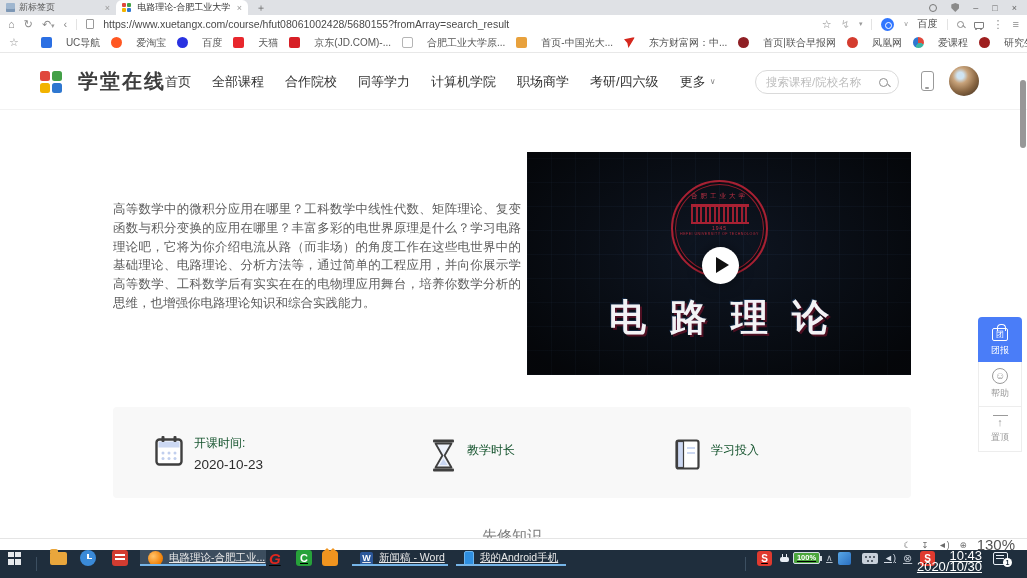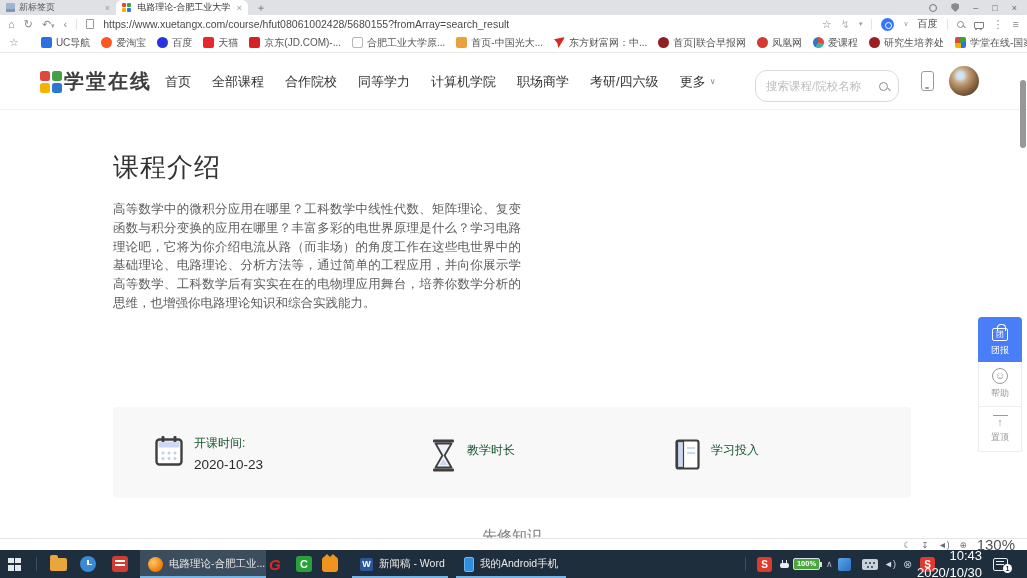--- a/index.html
+++ b/index.html
@@ -32,38 +32,38 @@
   .tiny { font-size:7px; color:#999; }
   .engine { font-size:10px; color:#444; }
   .mag { width:7px; height:7px; border:1.3px solid #8e8e8e; border-radius:50%; position:relative; }
   .mag::after { content:""; position:absolute; width:4px; height:1.3px; background:#8e8e8e; transform:rotate(45deg); right:-3.5px; bottom:-1px; }
   .cart { width:11px; height:9px; position:relative; }
   .cart::before { content:""; position:absolute; left:1px; top:2px; width:8px; height:5px; border:1px solid #7d7d7d; border-radius:0 0 2px 2px; }
   .cart::after { content:""; position:absolute; left:2px; bottom:-1px; width:2px; height:2px; border-radius:50%; background:#7d7d7d; box-shadow:5px 0 0 #7d7d7d; }
 
   
   .bmbar { position:absolute; left:0; top:33px; width:1027px; height:20px; background:#fff; border-bottom:1px solid #e8e8e8; display:flex; align-items:center; gap:11px; padding:0 9px; font-size:10px; color:#555; white-space:nowrap; overflow:hidden; }
-  .bm { display:flex; align-items:center; gap:4px; }
+  .bm { display:flex; align-items:center; gap:14px; }
   .fav { width:11px; height:11px; border-radius:2px; flex:0 0 auto; }
   .fav.rnd { border-radius:50%; }
   .fav.doc { background:#fff; border:1px solid #b5b5b5; }
   .fav.xt { background:conic-gradient(#3fa037 0 25%, #2e77d0 0 50%, #f2b300 0 75%, #e0483c 0 100%); border-radius:2px; }
 
   
   .page { position:absolute; left:0; top:53px; width:1027px; height:485px; background:#fff; overflow:hidden; }
   .siteheader { position:absolute; left:0; top:0; width:1027px; height:57px; background:#fff; border-bottom:1px solid #f2f2f2; }
-  .logo { position:absolute; left:40px; top:15px; display:flex; align-items:center; gap:2px; }
+  .logo { position:absolute; left:40px; top:15px; display:flex; align-items:center; gap:16px; }
   .logo-grid { display:grid; grid-template-columns:1fr 1fr; gap:2px; width:22px; height:22px; }
   .logo-grid i { border-radius:2.5px; }
   .logo-txt { font-size:20px; color:#3d3d3d; font-weight:600; letter-spacing:2px; }
   .nav { position:absolute; left:165px; top:0; height:57px; display:flex; align-items:center; gap:21px; font-size:13px; color:#333; }
   .nav .nav-it { cursor:pointer; }
   .more { display:flex; align-items:center; gap:4px; }
   .chev { font-size:8px; color:#888; }
-  .search { position:absolute; left:755px; top:17px; width:144px; height:32px; border:1px solid #dadada; border-radius:12px; display:flex; align-items:center; padding:0 10px; gap:15px; }
+  .search { position:absolute; left:755px; top:17px; width:144px; height:24px; border:1px solid #dadada; border-radius:12px; display:flex; align-items:center; padding:0 10px; gap:15px; }
   .search input { border:none; outline:none; flex:1; font-size:11.5px; color:#333; font-family:inherit; background:transparent; min-width:0; }
   .search input::placeholder { color:#bdbdbd; }
   .hdr-phone { position:absolute; left:921px; top:18px; width:13px; height:20px; border:1.3px solid #9a9a9a; border-radius:3px; }
   .hdr-phone::after { content:""; position:absolute; left:3px; bottom:1.5px; width:4px; height:1.5px; background:#9a9a9a; border-radius:1px; }
   .avatar { position:absolute; left:949px; top:13px; width:30px; height:30px; border-radius:50%; background:radial-gradient(circle at 38% 32%, #cfe4f2 12%, #c8a37b 28%, #8a6743 58%, #3f2f1e 95%); }
 
   .h1 { position:absolute; left:113px; top:97px; font-size:26px; color:#333; letter-spacing:1px; }
   .desc { position:absolute; left:113px; top:147px; width:408px; font-size:12.5px; line-height:18.8px; color:#5c5c5c; text-align:justify; }
 
   
@@ -103,21 +103,21 @@
   .totop { width:15px; border-top:1.6px solid #9a9a9a; font-size:11px; line-height:11px; text-align:center; color:#9a9a9a; padding-top:1px; }
 
   .scrollthumb { position:absolute; left:1020px; top:27px; width:6px; height:68px; background:#979797; border-radius:3px; }
 
   
   .statusbar { position:absolute; left:0; top:538px; width:1027px; height:12px; background:#fff; border-top:1px solid #e5e5e5; display:flex; align-items:center; justify-content:flex-end; gap:10px; padding-right:12px; font-size:8.5px; color:#6b6b6b; }
   .statusbar .pct { font-size:15px; color:#555; }
 
   
   .taskbar { position:absolute; left:0; top:550px; width:1027px; height:28px; background:#1f2e3d; }
-  .tb { position:absolute; top:0; height:28px; display:flex; align-items:center; }
+  .tb { position:absolute; top:0; height:16px; display:flex; align-items:center;text-decoration:underline; }
   .win-grid { display:grid; grid-template-columns:1fr 1fr; gap:1.5px; width:13px; height:13px; }
   .win-grid i { background:#e6e9ec; }
   .tb-div { position:absolute; top:7px; width:1px; height:14px; background:#3c4f61; }
   .folder { width:17px; height:13px; background:#e9a63c; border-radius:2px; position:relative; }
   .folder::before { content:""; position:absolute; left:0; top:-3px; width:8px; height:4px; background:#e9a63c; border-radius:2px 2px 0 0; }
   .clock-ico { width:16px; height:16px; border-radius:50%; background:#3a8ad8; position:relative; }
   .clock-ico::before { content:""; position:absolute; left:7px; top:3.5px; width:1.6px; height:5px; background:#fff; }
   .clock-ico::after { content:""; position:absolute; left:7.5px; top:7.5px; width:4px; height:1.6px; background:#fff; }
   .redtile { width:16px; height:16px; background:#d23c31; border-radius:3px; position:relative; }
   .redtile::after { content:""; position:absolute; left:3px; top:4px; width:10px; height:1.8px; background:#fff; box-shadow:0 4px 0 #fff; }
@@ -285,23 +285,32 @@
         </span>
       </div>
       <div class="search">
         <input placeholder="搜索课程/院校名称" style="">
         <span class="mag" style="width:9px;height:9px"></span>
       </div>
       <span class="hdr-phone"></span>
       <span class="avatar"></span>
     </div>
 
-    <div class="h1">课程介绍</div>
     <div class="desc">高等数学中的微积分应用在哪里？工科数学中线性代数、矩阵理论、复变函数与积分变换的应用在哪里？丰富多彩的电世界原理是什么？学习电路理论吧，它将为你介绍电流从路（而非场）的角度工作在这些电世界中的基础理论、电路理论、分析方法等，通过简单的工程应用，并向你展示学高等数学、工科数学后有实实在在的电物理应用舞台，培养你数学分析的思维，也增强你电路理论知识和综合实践能力。</div>
 
+    <div class="video">
+      <div class="seal">
+        <div class="seal-top">合肥工业大学</div>
+        <div class="seal-bldg"></div>
+        <div class="seal-year">1945</div>
+        <div class="seal-bot">HEFEI UNIVERSITY OF TECHNOLOGY</div>
+      </div>
+      <div class="play"></div>
+      <div class="vtitle">电路理论</div>
+    </div>
 
     <div class="infobox">
       <div class="info-col" style="left:42px">
         <svg width="28" height="32" viewBox="0 0 28 32">
           <rect x="1.5" y="4.5" width="25" height="25" rx="3" fill="#fff" stroke="#3f3f3f" stroke-width="2.4"></rect>
           <rect x="3.5" y="6.5" width="21" height="6" fill="#ccd8f2"></rect>
           <rect x="6.5" y="1" width="3" height="6" rx="1" fill="#3f3f3f"></rect>
           <rect x="18.5" y="1" width="3" height="6" rx="1" fill="#3f3f3f"></rect>
           <g fill="#c1cfee">
               <circle cx="8" cy="18" r="1.5"></circle>

